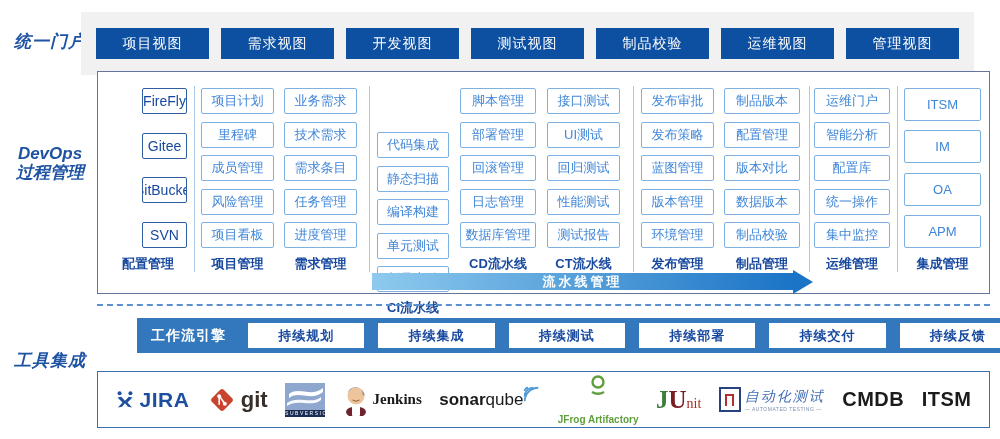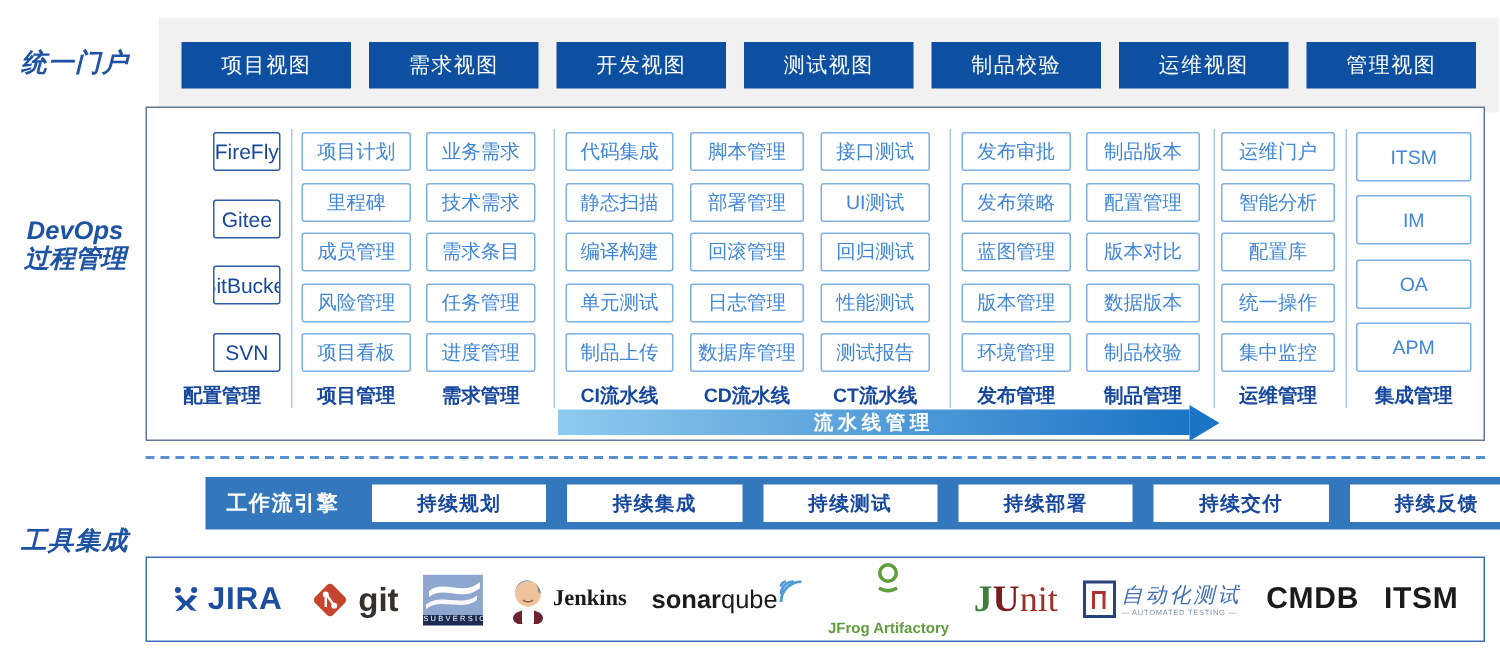--- a/index.html
+++ b/index.html
@@ -6,21 +6,21 @@
   body { background:#fff; font-family:"Liberation Sans","DejaVu Sans",sans-serif; }
   .stage { position:relative; width:1000px; height:439px; background:#fff; overflow:hidden; }
 
   
   .side-label { position:absolute; color:#1e52a3; font-weight:bold; font-style:italic; font-size:17px; }
   .portal-label { left:14px; top:30px; letter-spacing:1px; }
   .process-label { left:6px; top:144px; width:88px; text-align:center; line-height:19px; }
   .tools-label { left:14px; top:349px; letter-spacing:1px; }
 
   
-  .portal-bar { position:absolute; left:106px; top:12px; width:893px; height:63px; background:#f1f1f1;
+  .portal-bar { position:absolute; left:81px; top:12px; width:893px; height:63px; background:#f1f1f1;
     display:flex; align-items:center; gap:12px; padding:0 15px; }
   .view-btn { flex:1; height:31px; background:#0d4fa1; color:#fff; font-size:14px;
     display:flex; align-items:center; justify-content:center; letter-spacing:1px; }
 
   
   .process-box { position:absolute; left:97px; top:71px; width:893px; height:223px;
     border:1px solid #64749c; background:#fff; }
   .pcol { position:absolute; top:16px; }
   .pitems { display:flex; flex-direction:column; justify-content:space-between; height:160px; }
   .pbox { height:26px; border:1px solid #7cb1e2; border-radius:2px; color:#3f86d8; font-size:13px;
@@ -63,21 +63,21 @@
     height:7px; line-height:7px; overflow:hidden; }
   .jenkins-text { font-family:"Liberation Serif","DejaVu Serif",serif; font-weight:bold; font-size:15px; color:#1a1a1a; }
   .sonar { display:flex; align-items:flex-start; }
   .sonar-text { font-size:17px; color:#1b1b1b; }
   .sonar-bold { font-weight:bold; }
   .jfrog { display:flex; flex-direction:column; align-items:center; gap:18px; }
   .jfrog-text { color:#5f9e3c; font-weight:bold; font-size:10px; }
   .junit { font-family:"Liberation Serif","DejaVu Serif",serif; }
   .junit-j { color:#3e7d3b; font-size:25px; font-weight:bold; }
   .junit-u { color:#791d22; font-size:25px; font-weight:bold; }
-  .junit-nit { color:#a03026; font-size:24px; }
+  .junit-nit { color:#a03026; font-size:14px; }
   .at-icon { width:22px; height:25px; border:2px solid #27427c; background:#fff;
     display:flex; align-items:center; justify-content:center; }
   .at-inner { width:9px; height:12px; border:2.5px solid #b03030; border-bottom:none; }
   .at-text { display:flex; flex-direction:column; }
   .at-cn { font-family:"Liberation Serif","DejaVu Serif",serif; font-style:italic; font-size:14px; color:#3f6cb4; letter-spacing:2px; }
   .at-en { font-size:5px; color:#7e90ad; letter-spacing:0.5px; }
   .word-logo { font-weight:800; font-size:20px; color:#1b1b1b; letter-spacing:0.5px; }
 </style>
 </head>
 <body>
@@ -131,21 +131,21 @@
         <div class="pcol" style="left: 186px; width: 73px;">
           <div class="pitems">
             <div class="pbox">业务需求</div>
             <div class="pbox">技术需求</div>
             <div class="pbox">需求条目</div>
             <div class="pbox">任务管理</div>
             <div class="pbox">进度管理</div>
           </div>
           <div class="pfoot">需求管理</div>
         </div>
-        <div class="pcol" style="left: 279px; width: 72px;">
+        <div class="pcol" style="left: 279px; width: 72px; margin-top: 44px;">
           <div class="pitems">
             <div class="pbox">代码集成</div>
             <div class="pbox">静态扫描</div>
             <div class="pbox">编译构建</div>
             <div class="pbox">单元测试</div>
             <div class="pbox">制品上传</div>
           </div>
           <div class="pfoot">CI流水线</div>
         </div>
         <div class="pcol" style="left: 362px; width: 76px;">

